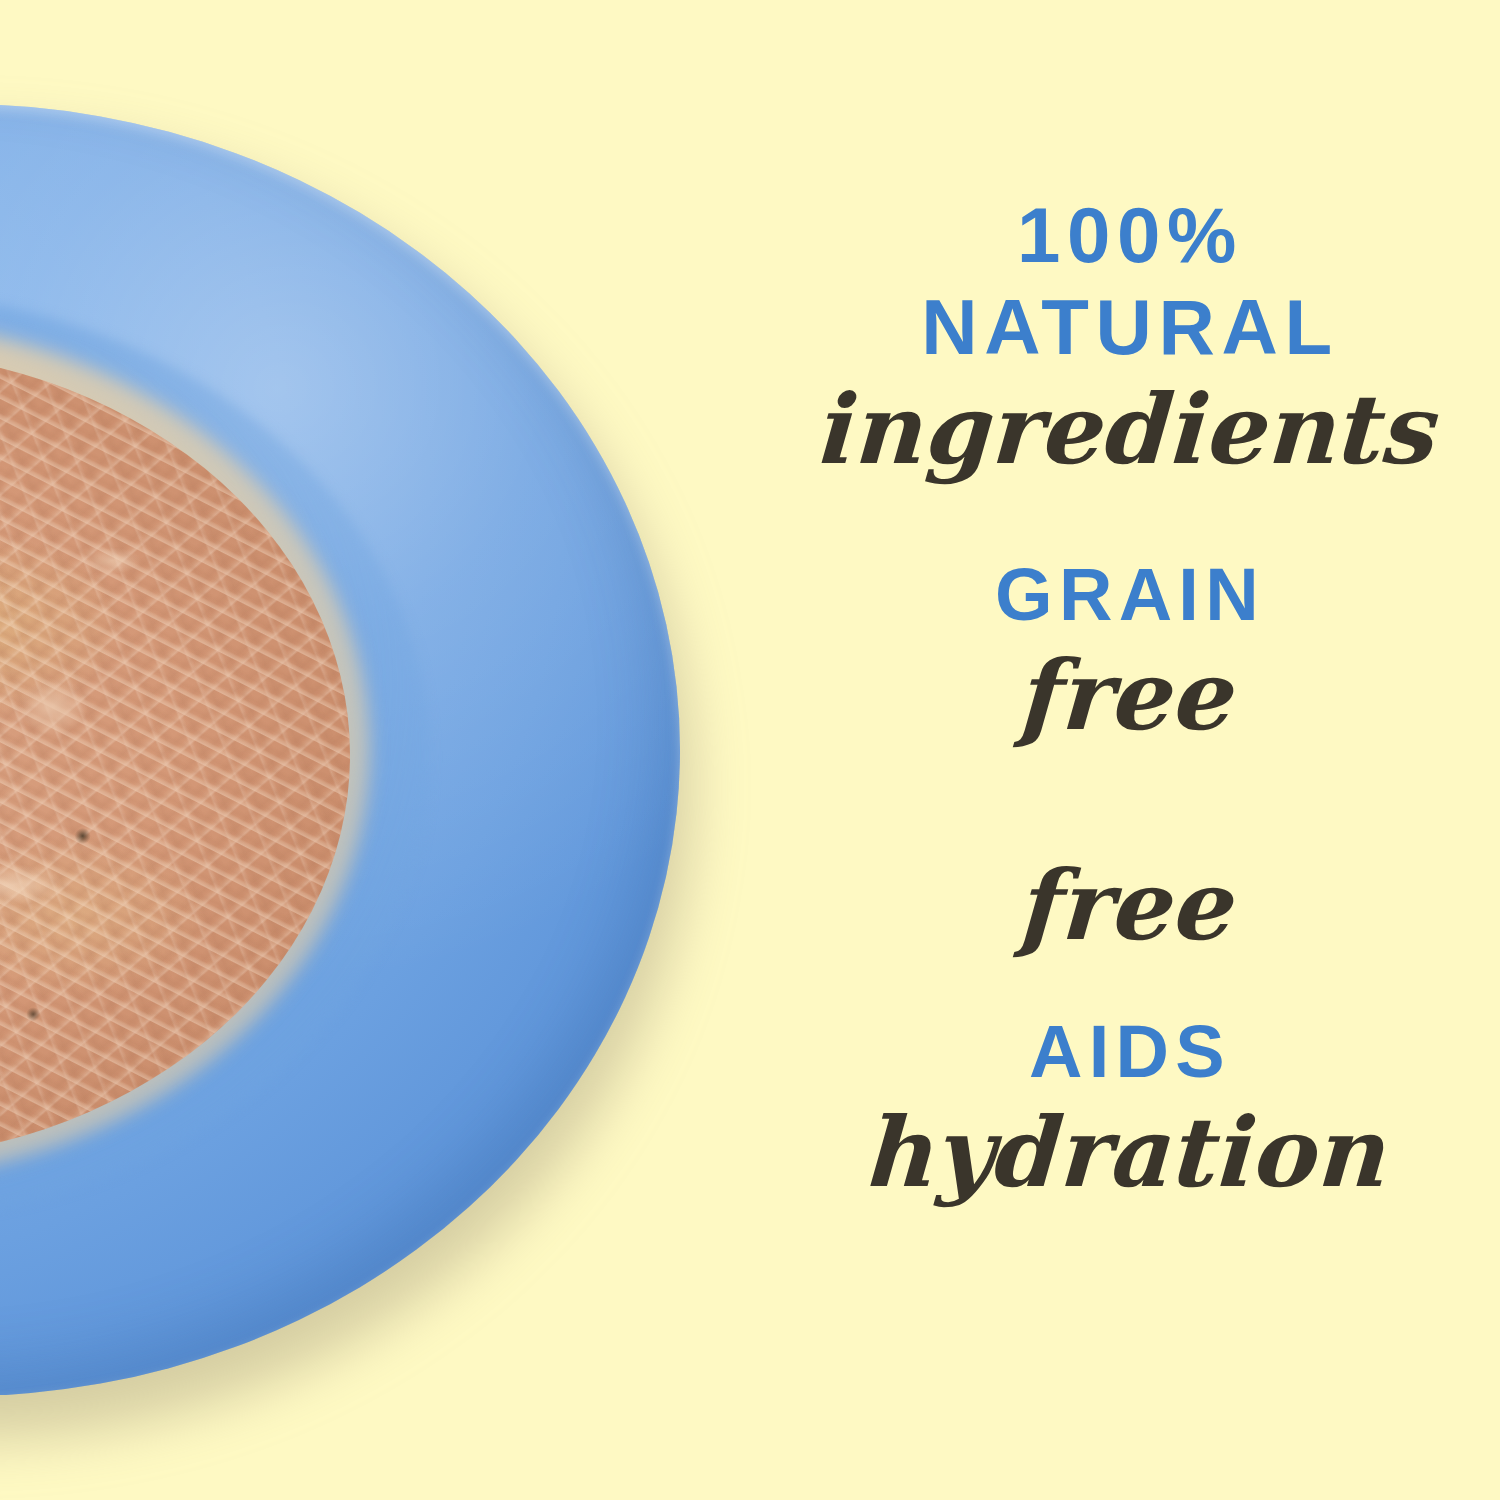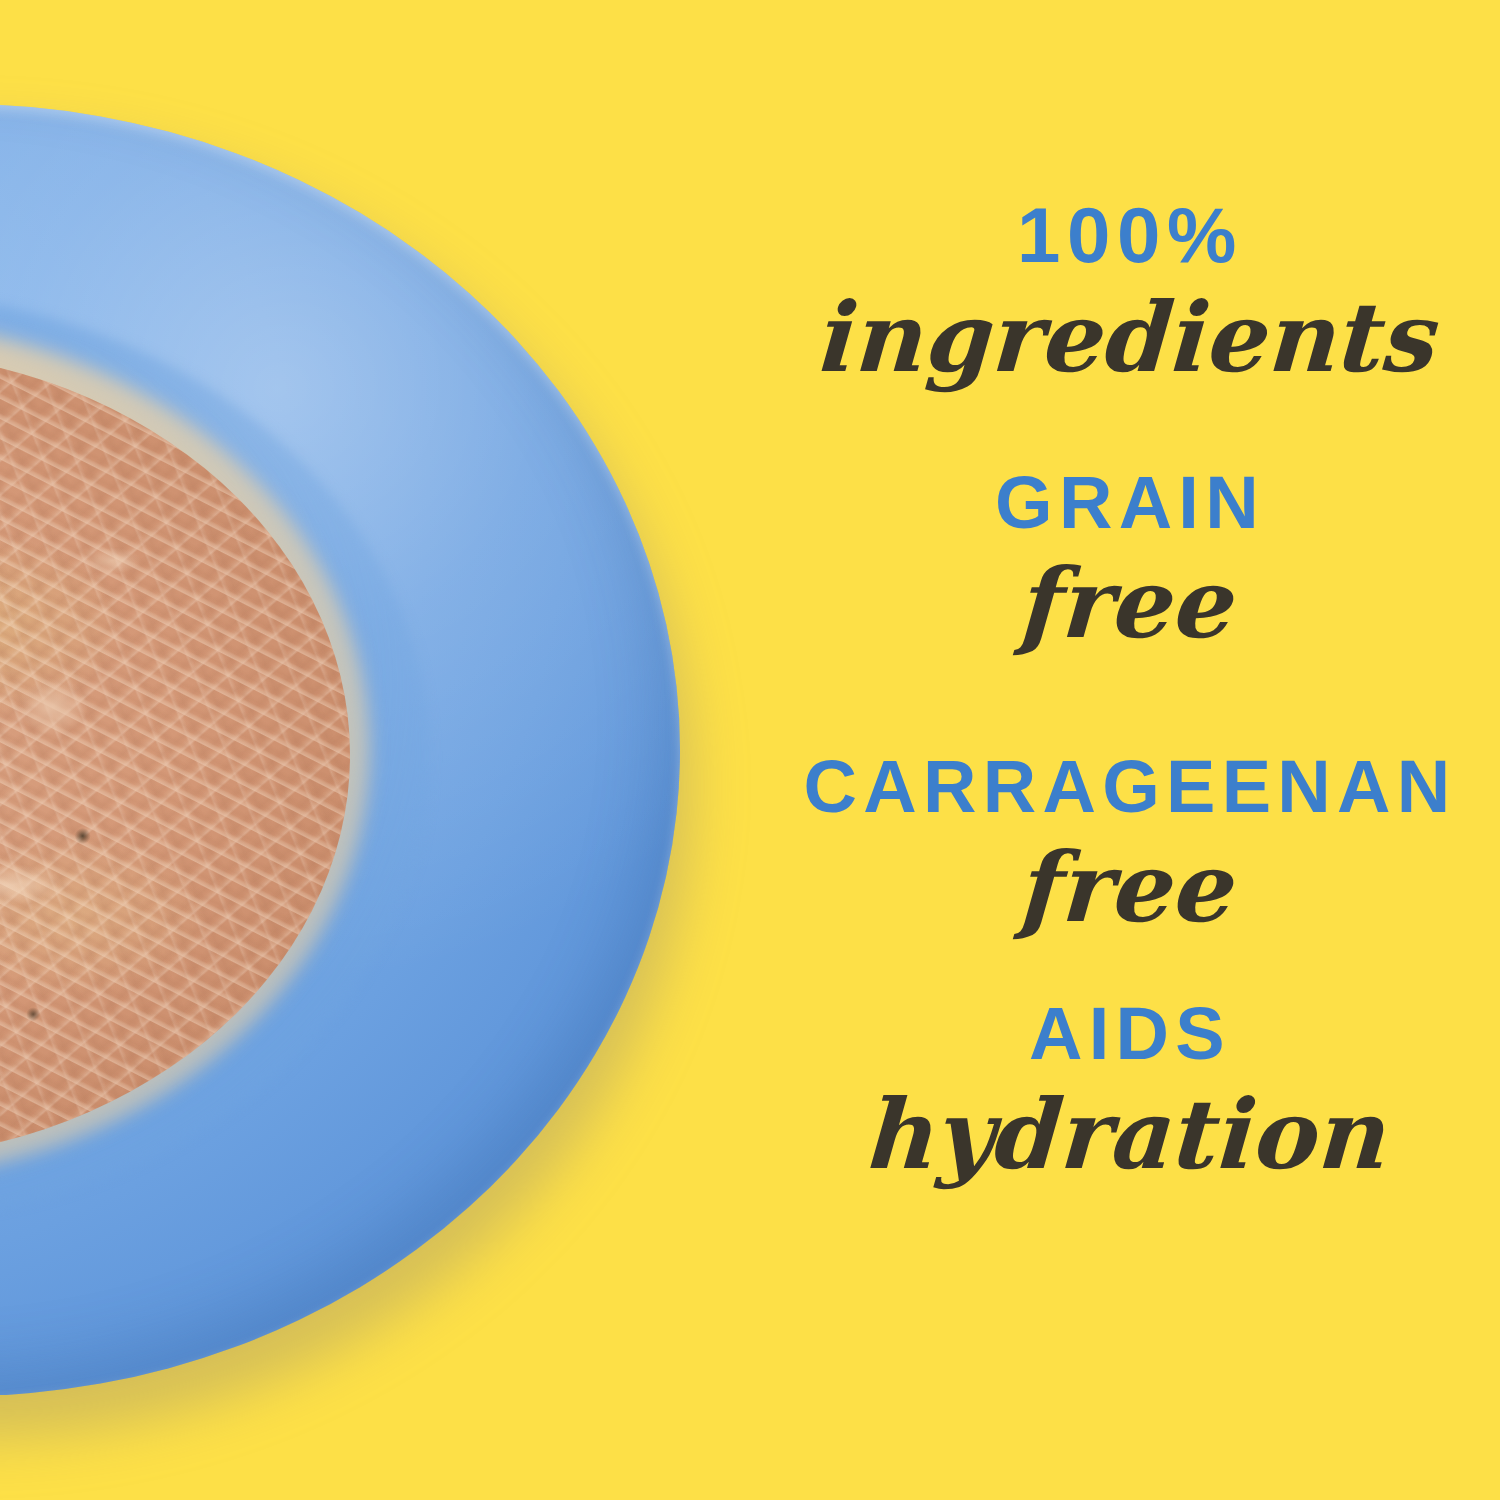--- a/index.html
+++ b/index.html
@@ -6,21 +6,21 @@
   html, body {
     margin: 0;
     padding: 0;
     background: #FAF5E8;
   }
   #stage {
     position: relative;
     width: 1500px;
     height: 1500px;
     overflow: hidden;
-    background: #fde047;
+    background: #fef9c3;
     font-family: "Liberation Sans", sans-serif;
   }
 
   
   #photo {
     position: absolute;
     left: 0; top: 0;
     width: 760px;
     height: 1500px;
     overflow: hidden;
@@ -296,30 +296,30 @@
       <div class="food-chunks"></div>
       <div class="food-specks"></div>
       <div class="food-edge-fade"></div>
     </div>
   </div>
 
   <div id="claims">
 
     <div class="claim" id="claim-natural">
       <div class="claim-head l1">100%</div>
+      <div class="claim-head l2">NATURAL</div>
       <div class="claim-sub">ingredients</div>
     </div>
 
     <div class="claim" id="claim-grain">
       <div class="claim-head l1">GRAIN</div>
       <div class="claim-sub">free</div>
     </div>
 
     <div class="claim" id="claim-carrageenan">
-      <div class="claim-head l1">CARRAGEENAN</div>
       <div class="claim-sub">free</div>
     </div>
 
     <div class="claim" id="claim-aids">
       <div class="claim-head l1">AIDS</div>
       <div class="claim-sub">hydration</div>
     </div>
 
   </div>
 </div>

